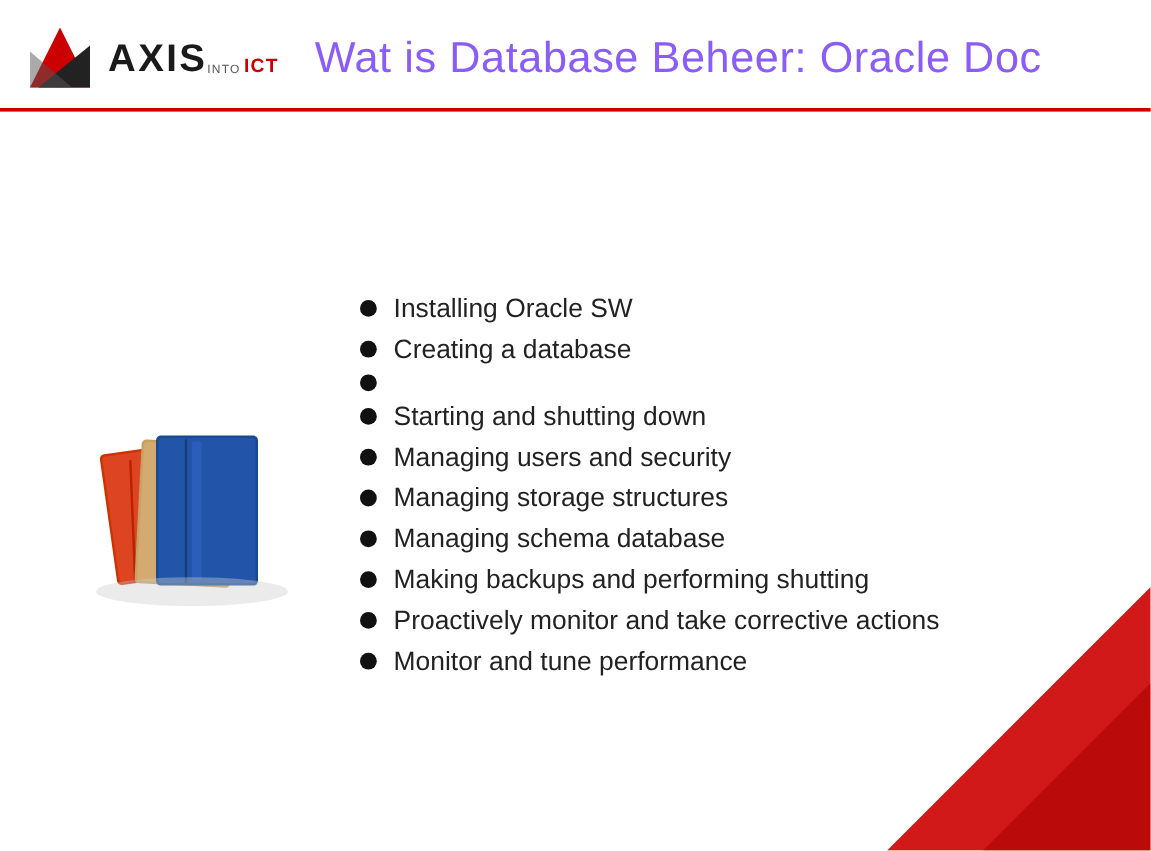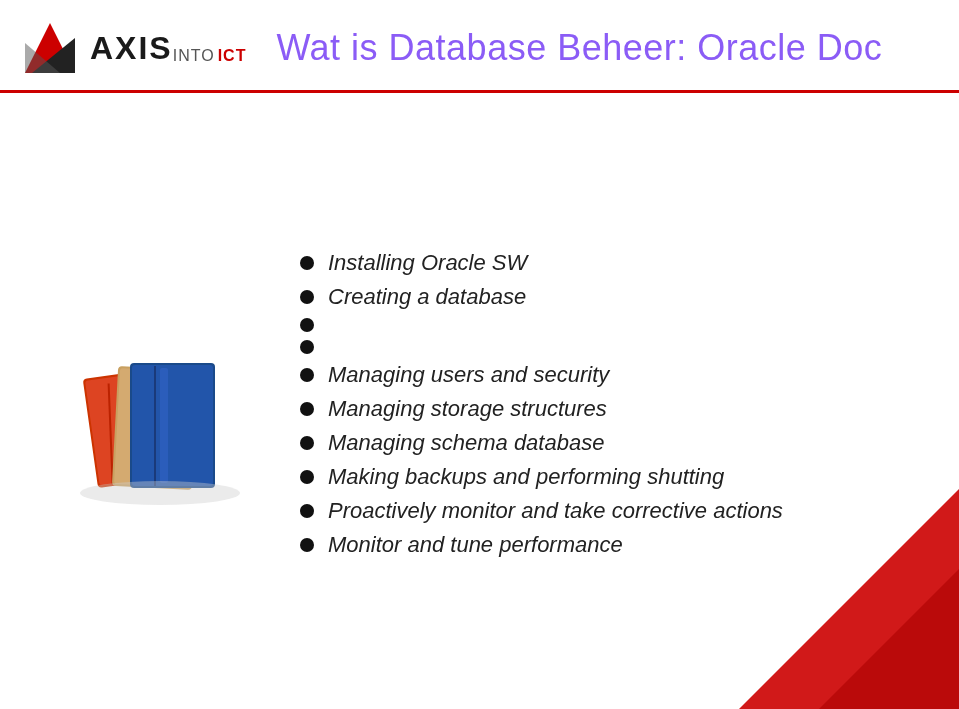--- a/index.html
+++ b/index.html
@@ -48,21 +48,21 @@
       letter-spacing: 2px;
     }
 
     .logo-into-ict {
       display: flex;
       align-items: flex-end;
       margin-top: -4px;
     }
 
     .logo-into {
-      font-size: 16px;
+      font-size: 10px;
       color: #555;
       margin-right: 3px;
       font-weight: normal;
       letter-spacing: 1px;
     }
 
     .logo-ict {
       font-size: 16px;
       font-weight: 700;
       color: #cc0000;
@@ -93,21 +93,20 @@
       margin-right: 40px;
       margin-top: 60px;
       position: relative;
     }
 
     
     .bullet-list {
       list-style: none;
       padding: 0;
       margin-top: 10px;
-      font-style: italic;
     }
 
     .bullet-list li {
       display: flex;
       align-items: center;
       font-size: 22px;
       color: #222;
       margin-bottom: 8px;
       font-weight: 400;
     }
@@ -190,20 +189,21 @@
       </li>
       <li>
         <span class="bullet-dot"></span>
         <span>Creating a database</span>
       </li>
       <li>
         <span class="bullet-dot"></span>
       </li>
       <li>
         <span class="bullet-dot"></span>
+        <span>Starting and shutting down</span>
       </li>
       <li>
         <span class="bullet-dot"></span>
         <span>Managing users and security</span>
       </li>
       <li>
         <span class="bullet-dot"></span>
         <span>Managing storage structures</span>
       </li>
       <li>

